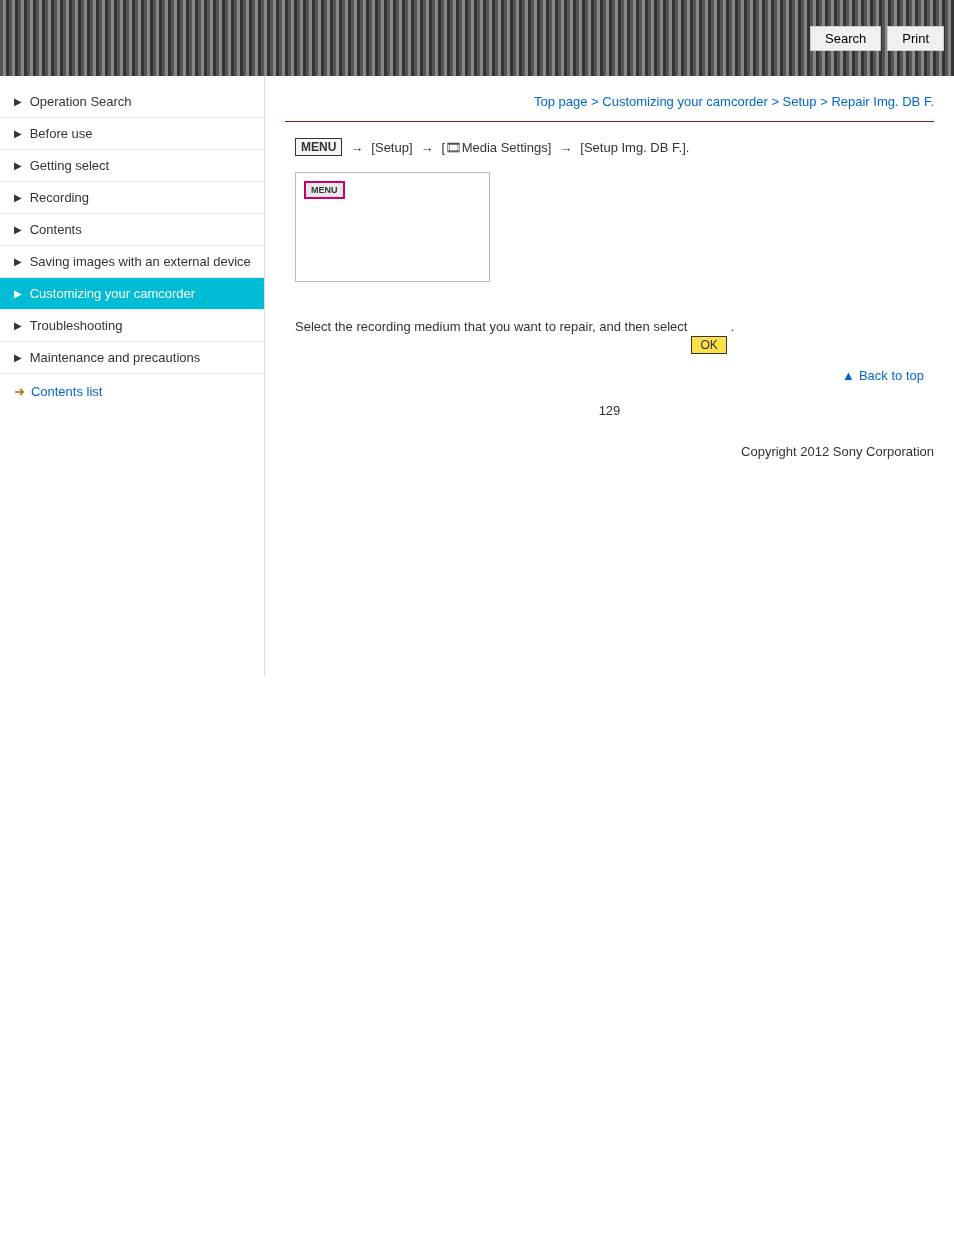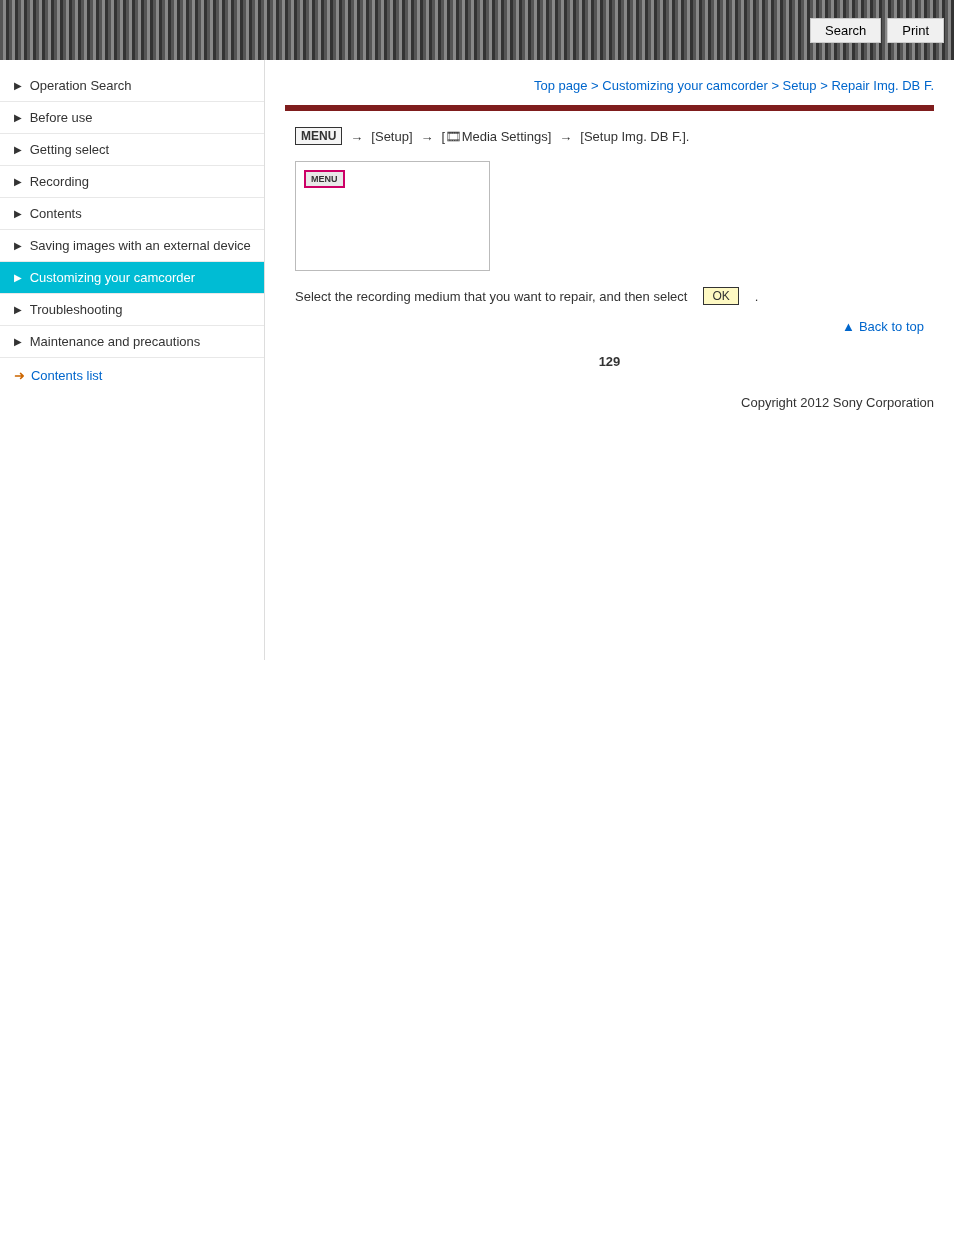--- a/index.html
+++ b/index.html
@@ -6,21 +6,21 @@
     body { font-family: Arial, sans-serif; font-size: 13px; color: #333; background: #fff; width: 954px; }
 
     
     .header {
       background: repeating-linear-gradient(
         90deg,
         #555 0px, #555 3px,
         #888 3px, #888 6px,
         #333 6px, #333 9px
       );
-      height: 60px;
+      height: 76px;
       display: flex;
       align-items: center;
       justify-content: flex-end;
       padding-right: 10px;
     }
     .header-btn {
       background: #f0f0f0;
       border: 1px solid #ccc;
       padding: 4px 14px;
       cursor: pointer;
@@ -81,21 +81,21 @@
       flex: 1;
       padding: 10px 20px 20px 20px;
     }
 
     
     .breadcrumb {
       text-align: right;
       color: #0066cc;
       font-size: 13px;
       padding: 8px 0 12px 0;
-      border-bottom: 6px solid #7f1d1d;
+      border-bottom: 1px solid #7f1d1d;
       margin-bottom: 16px;
     }
     .breadcrumb a {
       color: #0066cc;
       text-decoration: none;
       cursor: pointer;
     }
 
     
     .content-body {
@@ -145,29 +145,30 @@
       top: 8px;
       left: 8px;
       font-weight: bold;
     }
 
     .ok-note {
       font-size: 13px;
       margin-bottom: 14px;
       display: flex;
       align-items: center;
-      gap: 16px;
+      gap: 4px;
       flex-wrap: wrap;
     }
     .ok-btn {
       border: 1px solid #333;
       padding: 1px 8px;
       font-size: 12px;
-      background: #fef9c3;
+      background: #fde047;
       display: inline-block;
+      margin-top: 38px;
     }
 
     
     .back-to-top {
       text-align: right;
       color: #0066cc;
       font-size: 13px;
       margin-top: 10px;
       cursor: pointer;
     }
@@ -186,21 +187,20 @@
       padding: 16px 0 30px 0;
       font-size: 13px;
       color: #333;
     }
 
     .page-number {
       text-align: center;
       padding: 20px 0 10px 0;
       font-size: 13px;
       color: #333;
-      font-weight: bold;
     }
   </style>
 </head>
 <body>
 
 <div class="header">
   <button class="header-btn">Search</button>
   <button class="header-btn">Print</button>
 </div>
 

